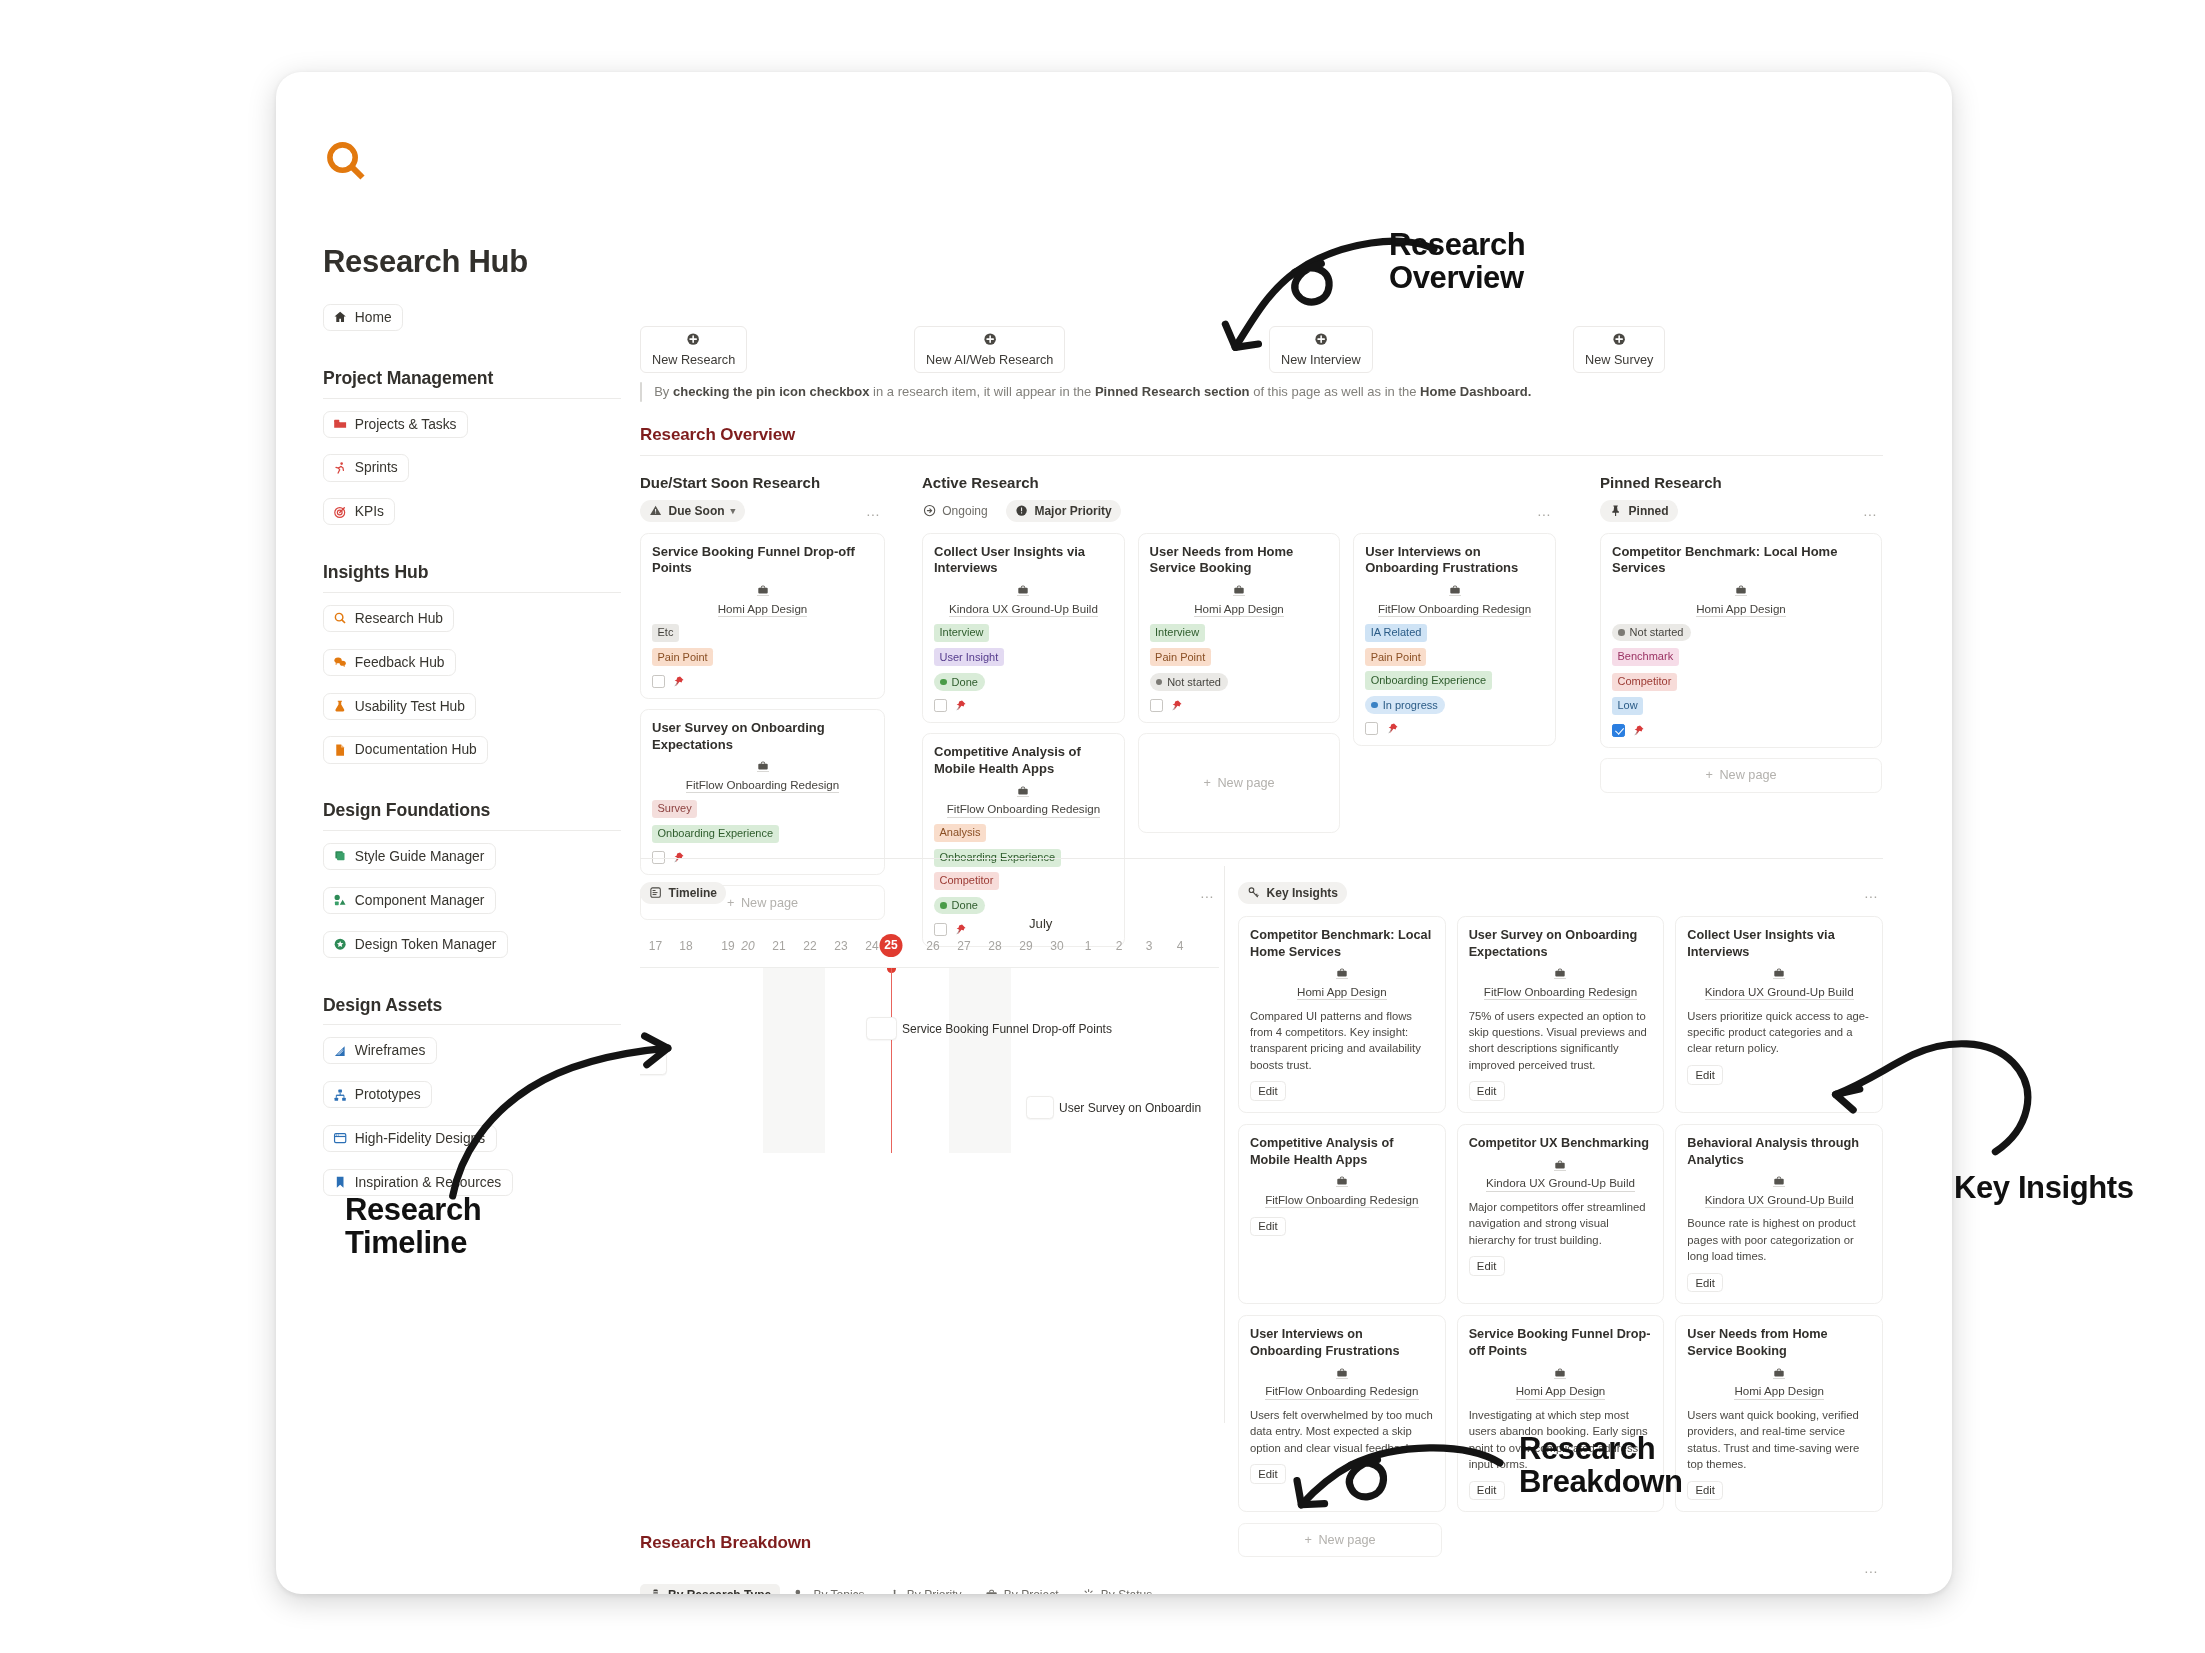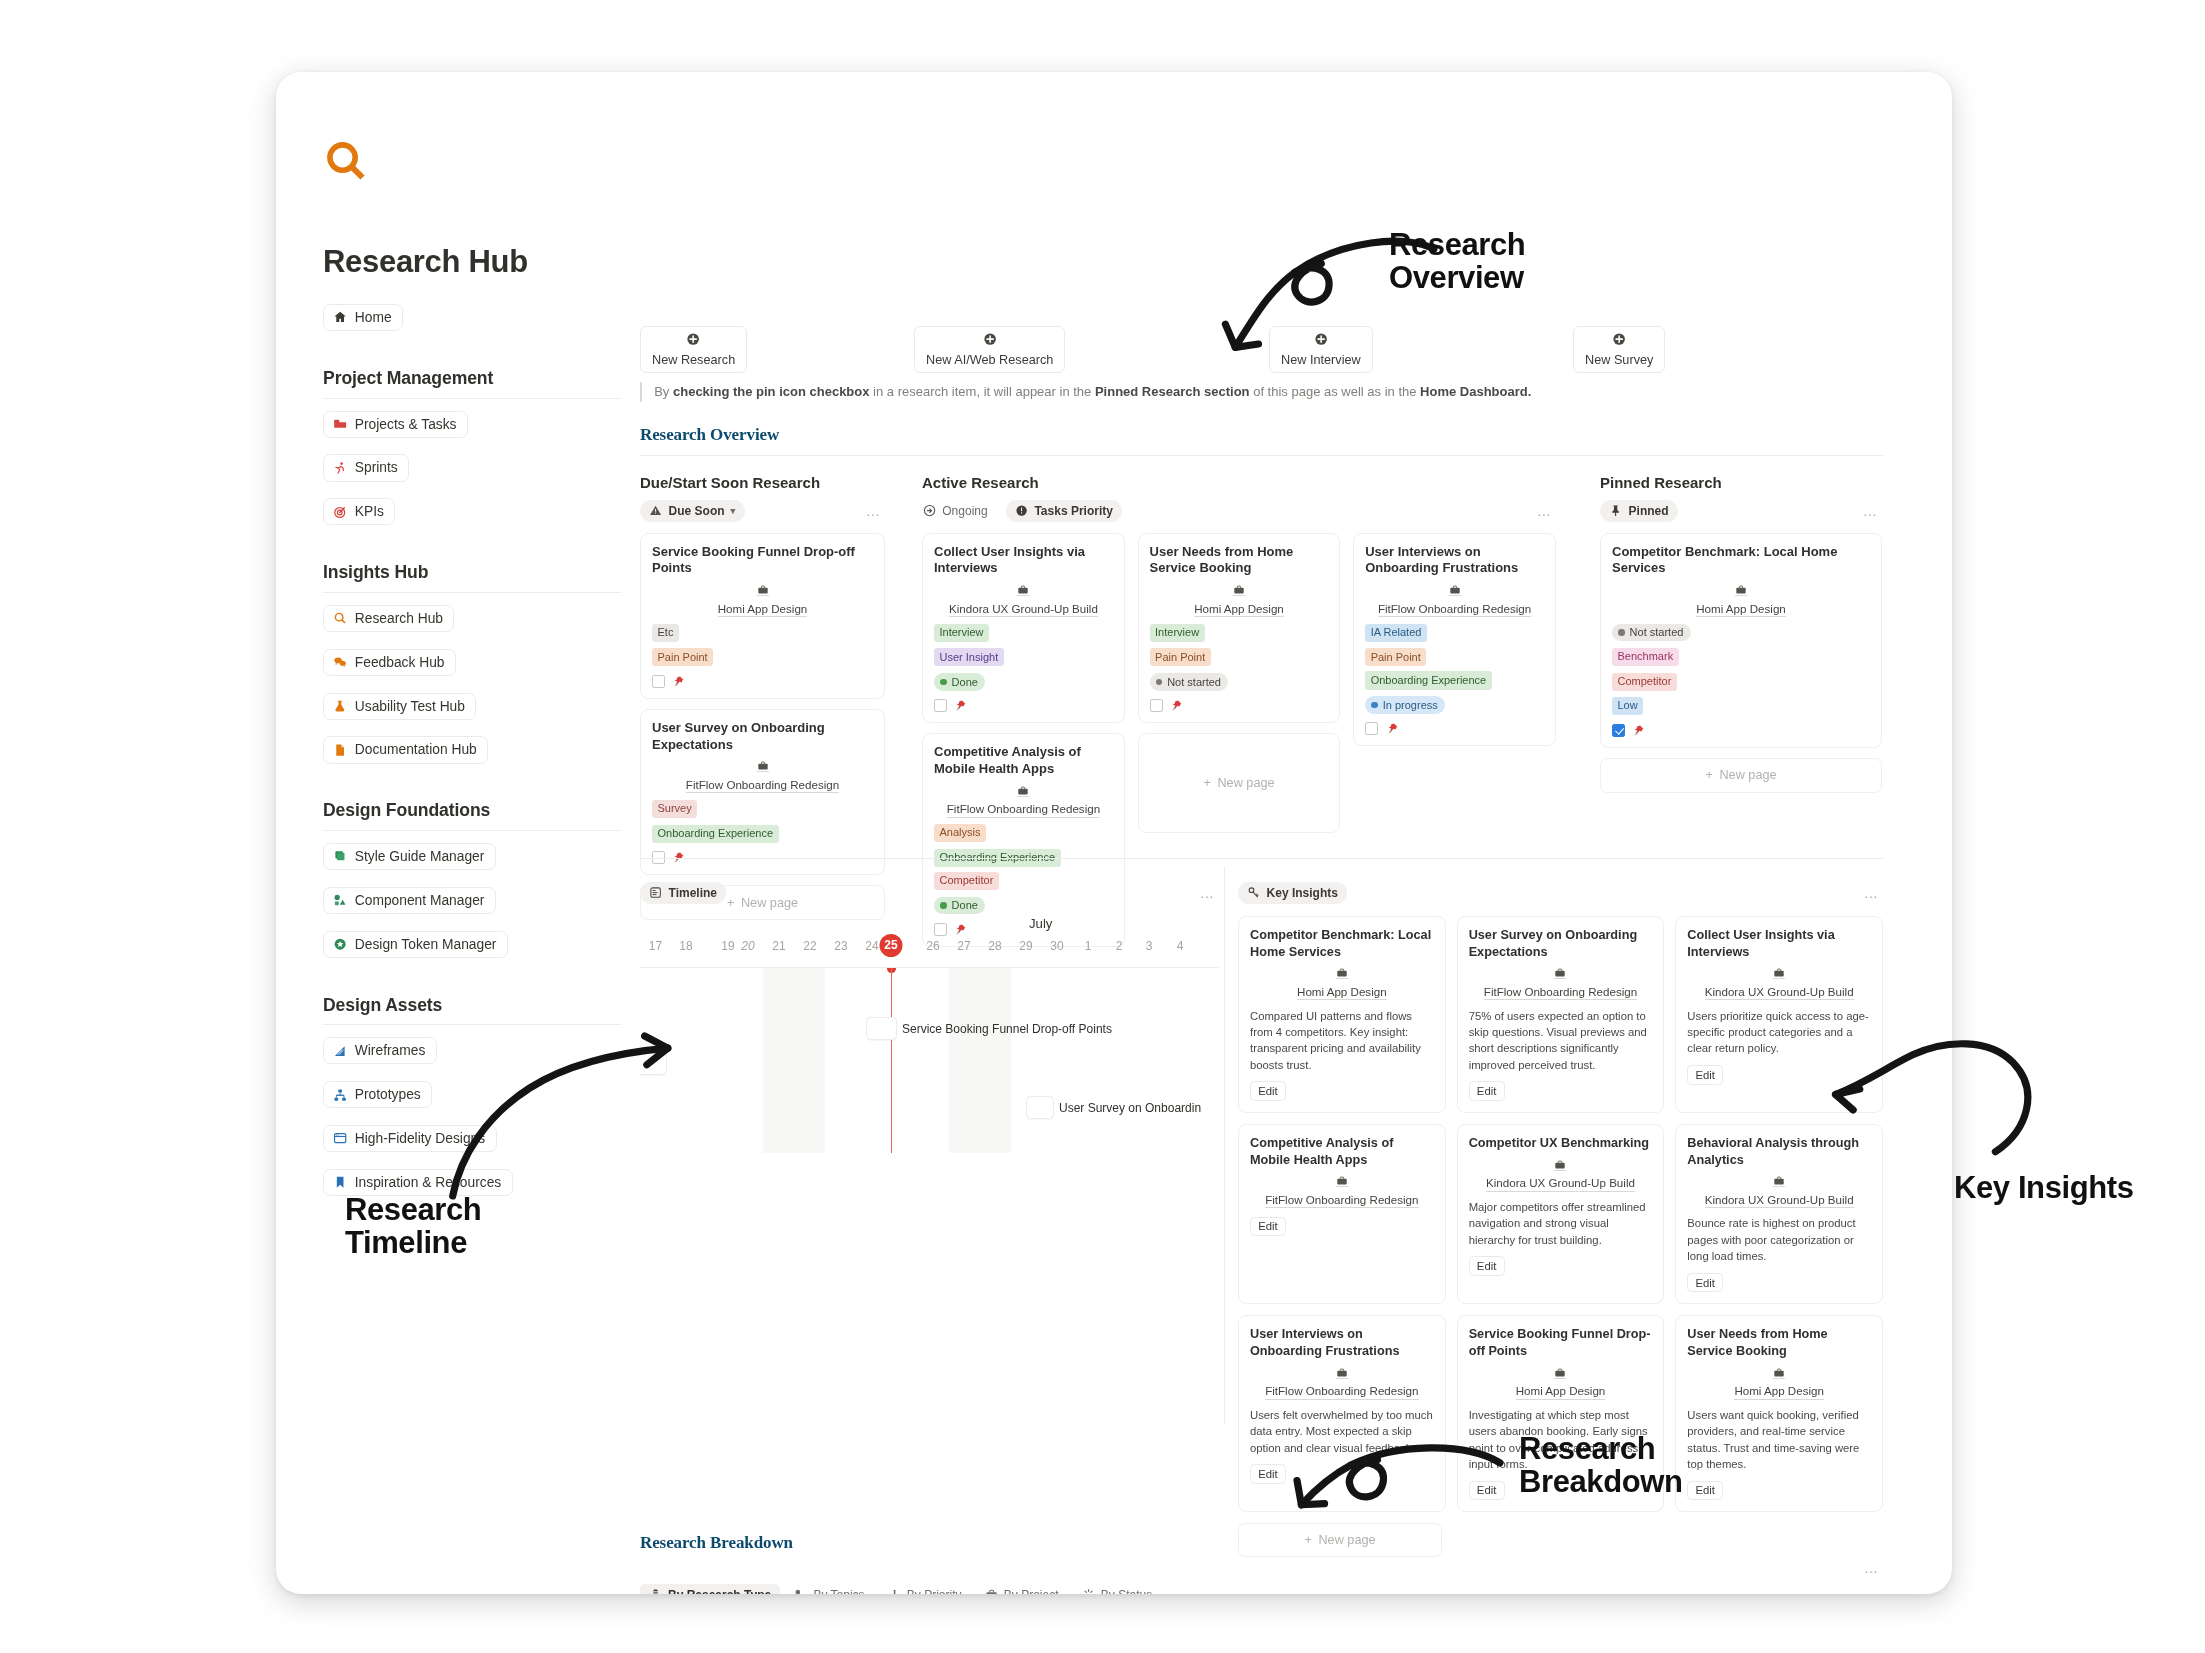--- a/index.html
+++ b/index.html
@@ -52,21 +52,21 @@
     background: #fff; border: 0.9px solid #eceae8; border-radius: 6px;
     padding: 5px 11px; font-size: 12.7px; color: #3c3a36; white-space: nowrap; font-weight: 500; flex-direction: column;
   }
   .tb-btn .plus { width: 14.3px; height: 14.3px; display: block; }
 
   .banner { position: absolute; left: 0; top: 310px; width: 1169px; display: flex; gap: 12px; }
   .banner-rule { width: 2.2px; background: #d9d8d5; border-radius: 1.1px; flex: 0 0 2.2px; }
   .banner-text { font-size: 13px; color: #82807b; line-height: 1.45; padding-top: 1.1px; }
   .banner-text b { color: #4b4944; font-weight: 700; }
 
-  .section-h { position: absolute; font-size: 17px; font-weight: 700; color: #0c4a6e; letter-spacing: -0.1px; font-family: Liberation Serif, serif; }
+  .section-h { position: absolute; font-size: 17px; font-weight: 700; color: #7f1d1d; letter-spacing: -0.1px; }
   .section-rule { position: absolute; height: 0.9px; background: #ecebe9; }
 
   
   .board { position: absolute; left: 0; top: 402px; width: 1243px; }
   .col { position: absolute; top: 0; }
   .col-title { font-size: 15px; font-weight: 700; color: #32302c; }
   .col-head { display: flex; align-items: center; justify-content: space-between; margin-top: 8.8px; margin-bottom: 11px; }
   .pill {
     display: inline-flex; align-items: center; gap: 6px;
     background: #f2f1ef; border-radius: 551px; padding: 3.9px 9.4px;
@@ -462,21 +462,21 @@
                       <circle cx="12" cy="12" r="9.3" fill="none" stroke="#55534e" stroke-width="2"></circle>
                       <path d="M8 12h7.4M12.4 8.8l3.4 3.2-3.4 3.2" fill="none" stroke="#55534e" stroke-width="2" stroke-linecap="round" stroke-linejoin="round"></path>
                     </svg></span>
                 <span>Ongoing</span>
               </div>
               <div class="pill">
                 <span class="ic"><svg viewBox="0 0 24 24">
                       <circle cx="12" cy="12" r="9.4" fill="#3f3d39"></circle>
                       <path d="M11.1 6.4h1.8v7h-1.8zM11.1 15.2h1.8v2h-1.8z" fill="#fff"></path>
                     </svg></span>
-                <span>Tasks Priority</span>
+                <span>Major Priority</span>
               </div>
             </div>
             <div class="dots">…</div>
           </div>
 
           <div style="display:flex; gap:12.7px; align-items:flex-start;">
 
             <div style="width:203px;">
               <div class="rcard">
                 <div class="rtitle">Collect User Insights via Interviews</div>

